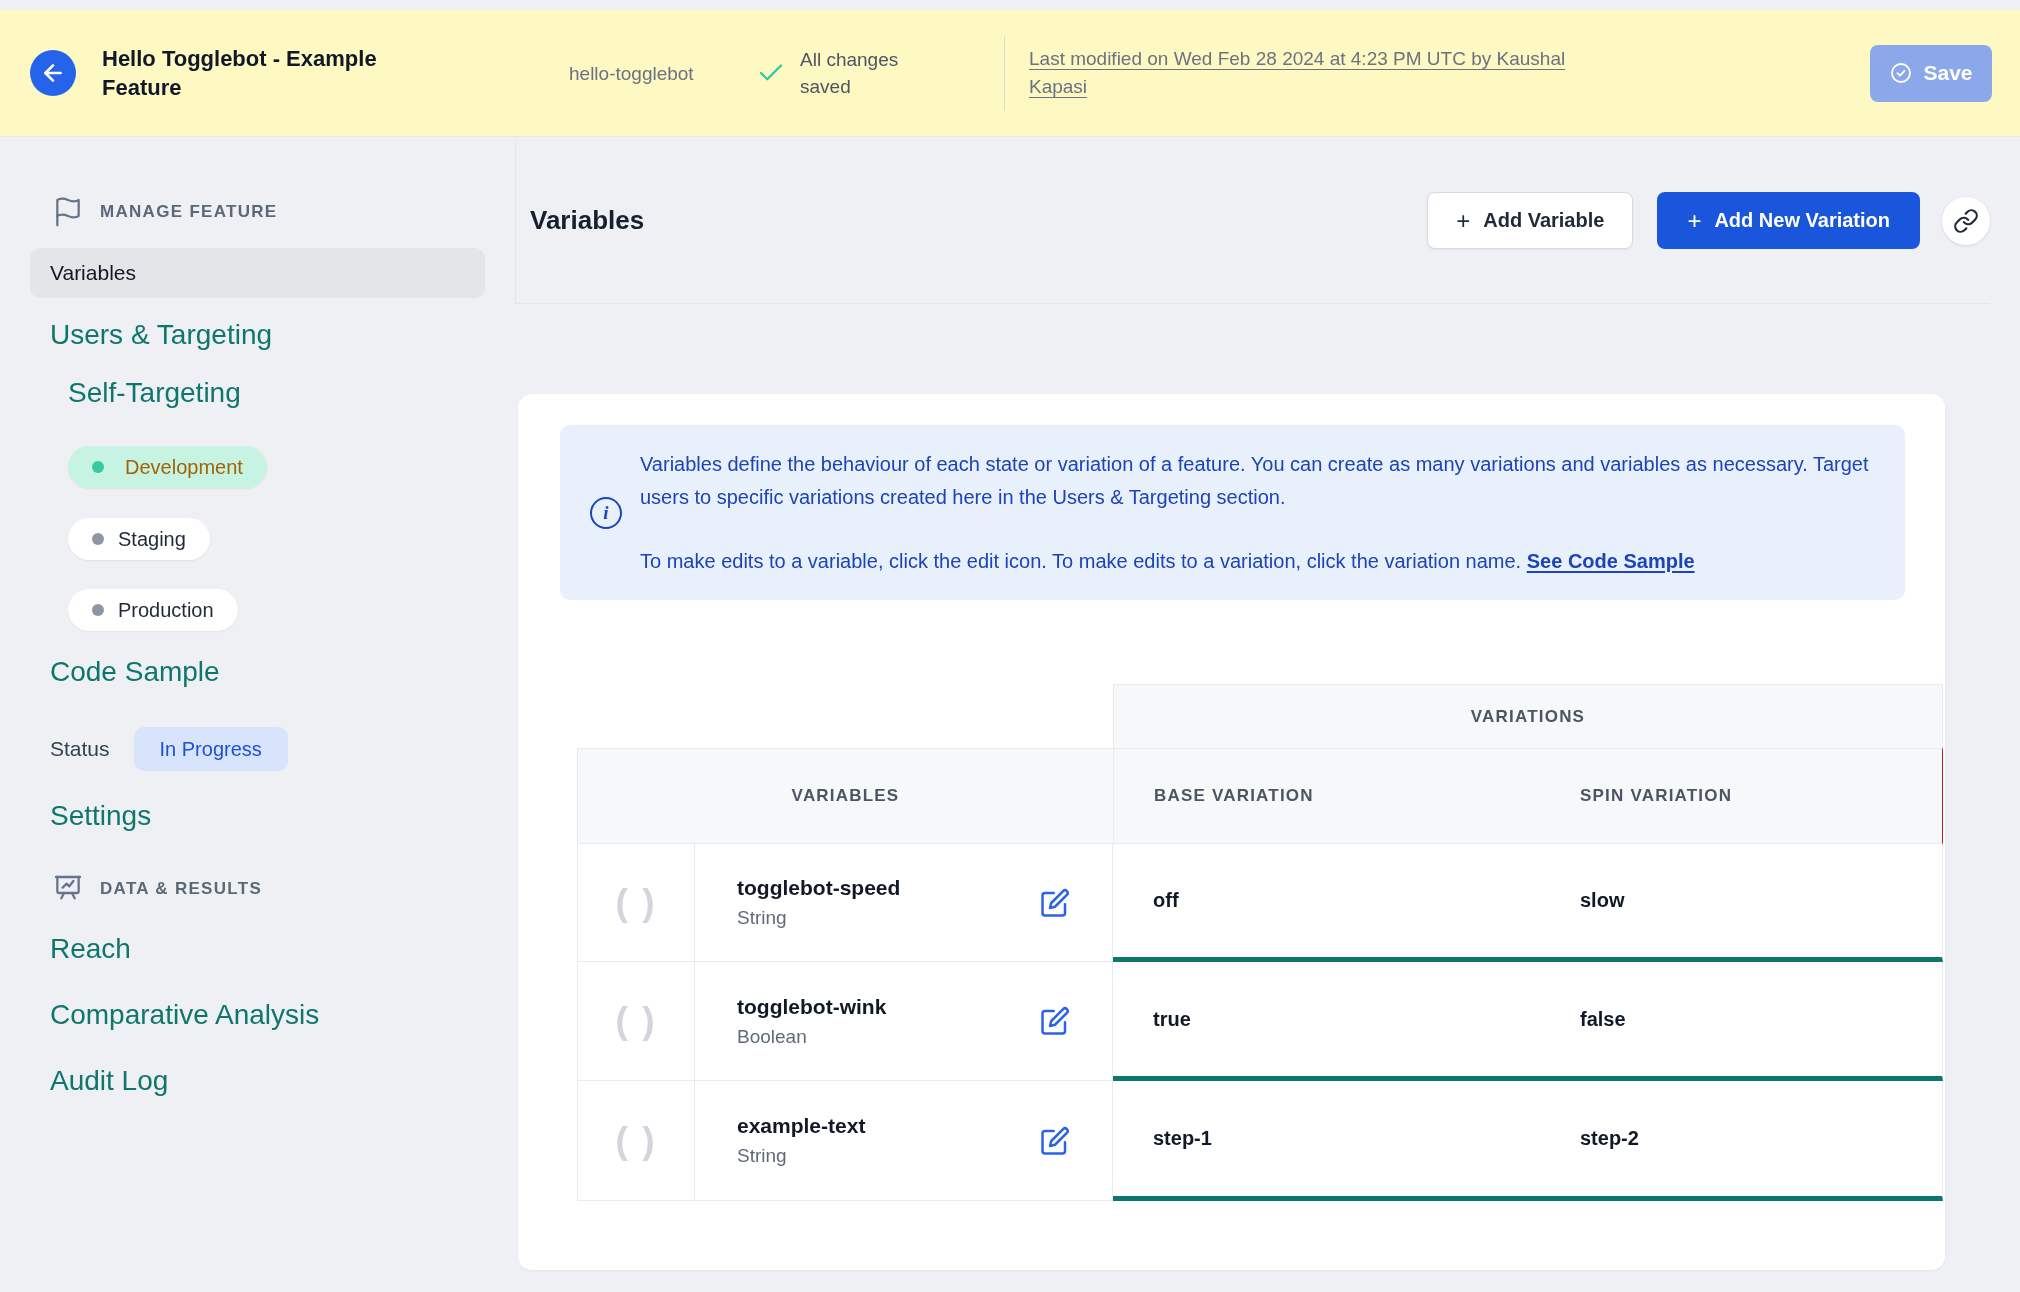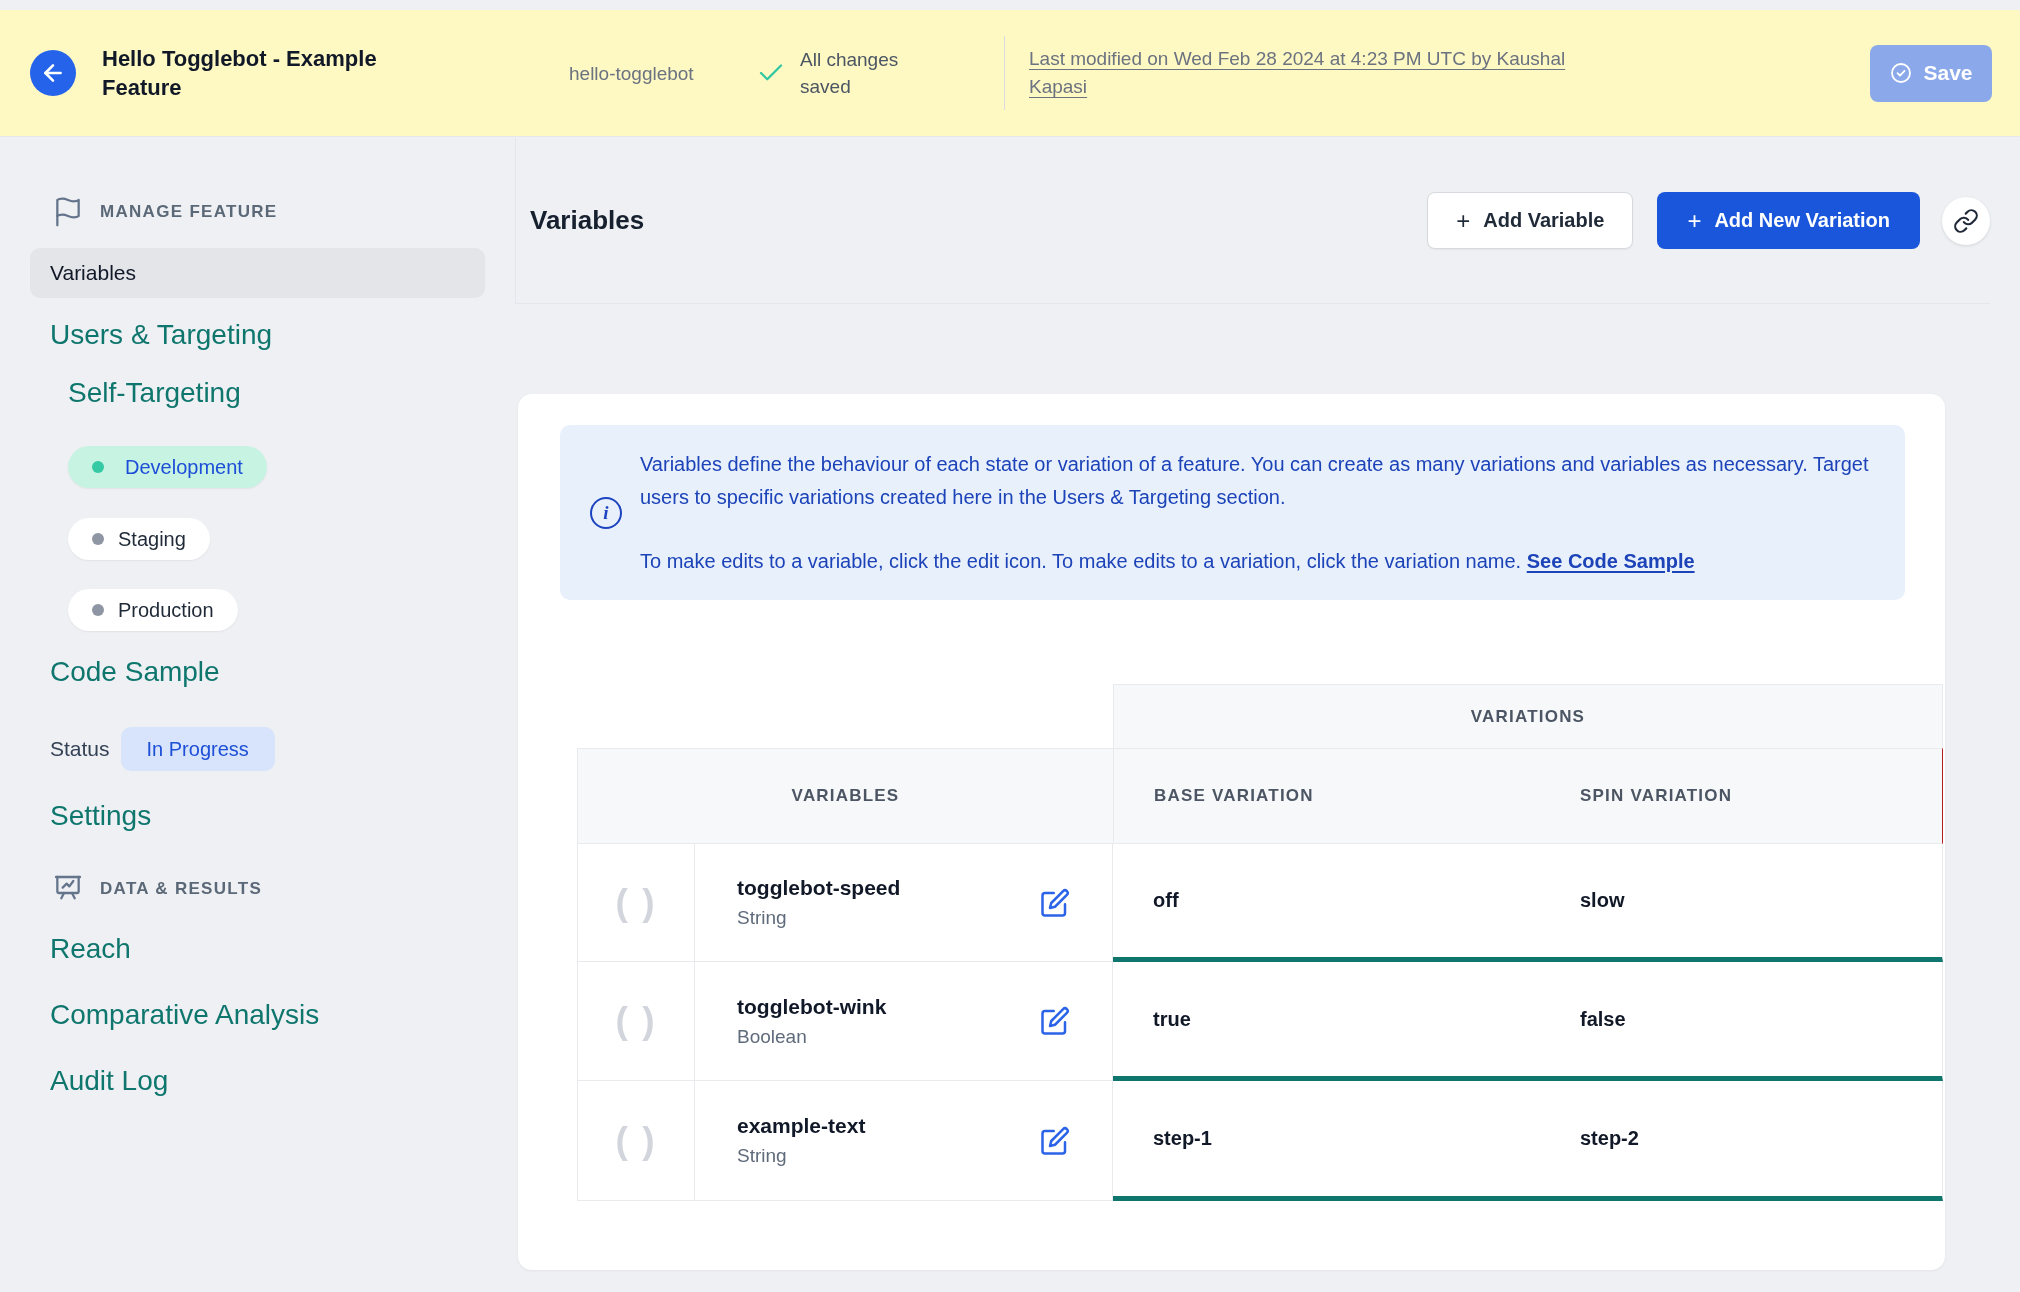--- a/index.html
+++ b/index.html
@@ -66,25 +66,25 @@
     font-size:28px; color:#0f766e; cursor:pointer; width:fit-content;
   }
   .nav-item.indent { margin-left:68px; }
   .env-pill {
     margin-left:68px; height:42px; width:fit-content;
     display:flex; align-items:center; gap:14px; padding:0 24px;
     border-radius:21px; font-size:20px; cursor:pointer;
     background:#ffffff; color:#1f2937;
     box-shadow:0 1px 2px rgba(16,24,40,.06);
   }
-  .env-pill.active { background:#c7f4e2; color:#1d4ed8;gap:21px; }
+  .env-pill.active { background:#c7f4e2; color:#a16207;gap:21px; }
   .dot { width:12px; height:12px; border-radius:50%; background:#8f96a3; }
   .env-pill.active .dot { background:#35c9a4; }
   .status-row {
-    margin-left:50px; height:44px; display:flex; align-items:center; gap:11px;
+    margin-left:50px; height:44px; display:flex; align-items:center; gap:24px;
     font-size:21px; color:#334155;
   }
   .status-badge {
     height:44px; padding:0 26px; display:flex; align-items:center;
     background:#d7e4fb; color:#1d4fd7; border-radius:10px;
     font-size:20px; font-weight:500; cursor:pointer;
   }
   .mt24{margin-top:24px;} .mt28{margin-top:28px;} .mt29{margin-top:29px;}
   .mt30{margin-top:30px;} .mt31{margin-top:31px;} .mt32{margin-top:32px;}
   .mt40{margin-top:40px;} .mt42{margin-top:42px;} .mt44{margin-top:44px;}

